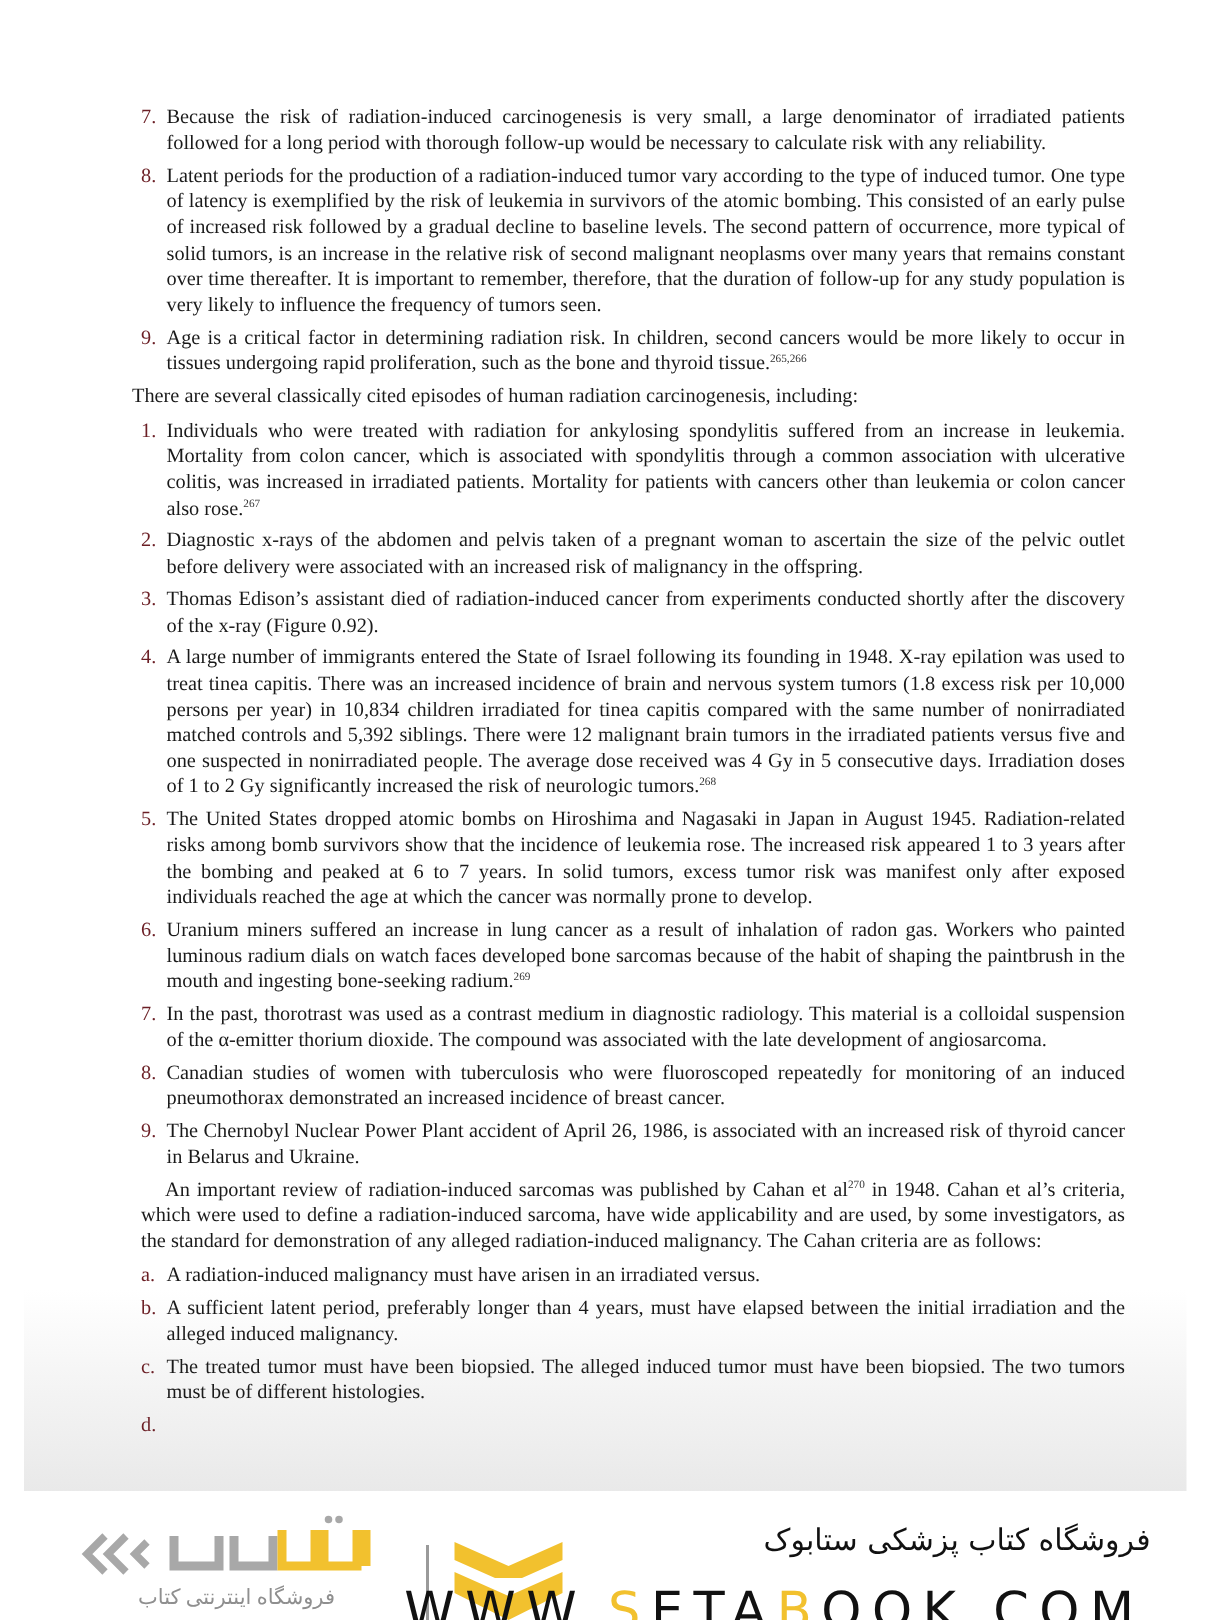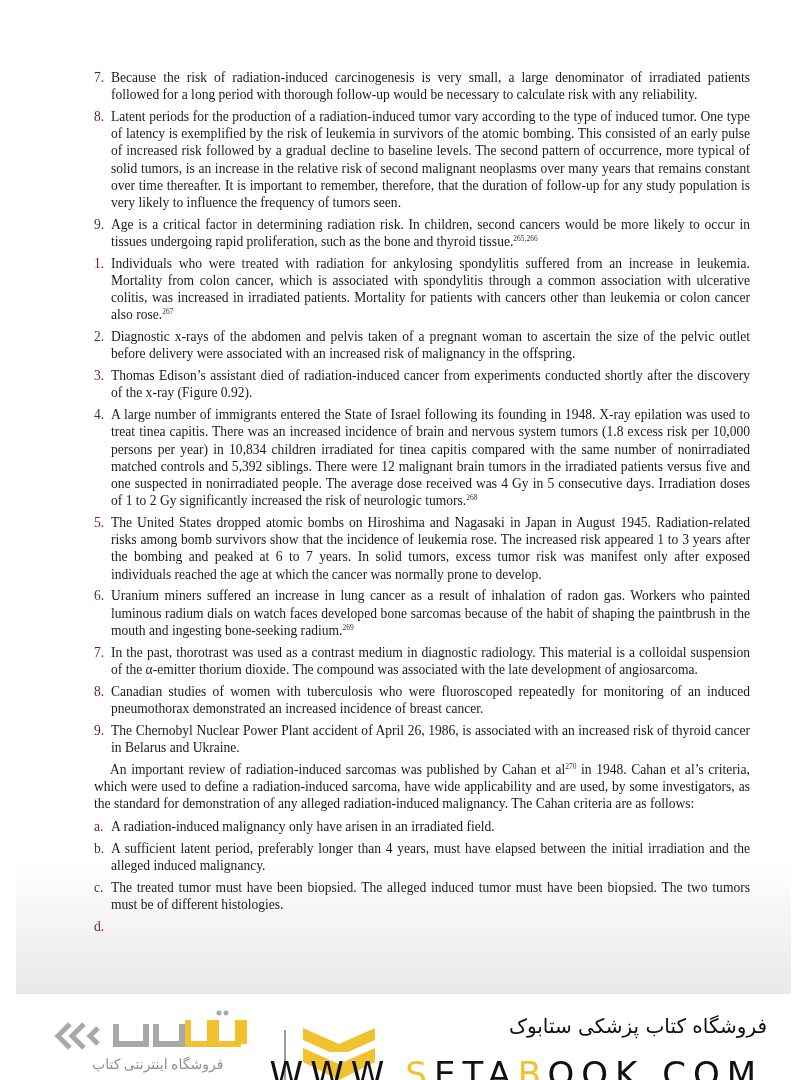--- a/index.html
+++ b/index.html
@@ -35,37 +35,38 @@
 
 <div class="page">
   <div class="content">
 
     <ol class="lst">
       <li><span class="mk">7.</span><span>Because the risk of radiation-induced carcinogenesis is very small, a large denominator of irradiated patients followed for a long period with thorough follow-up would be necessary to calculate risk with any reliability.</span></li>
       <li><span class="mk">8.</span><span>Latent periods for the production of a radiation-induced tumor vary according to the type of induced tumor. One type of latency is exemplified by the risk of leukemia in survivors of the atomic bombing. This consisted of an early pulse of increased risk followed by a gradual decline to baseline levels. The second pattern of occurrence, more typical of solid tumors, is an increase in the relative risk of second malignant neoplasms over many years that remains constant over time thereafter. It is important to remember, therefore, that the duration of follow-up for any study population is very likely to influence the frequency of tumors seen.</span></li>
       <li><span class="mk">9.</span><span>Age is a critical factor in determining radiation risk. In children, second cancers would be more likely to occur in tissues undergoing rapid proliferation, such as the bone and thyroid tissue.</span><sup>265,266</sup></li>
     </ol>
 
+    <p class="lead">There are several classically cited episodes of human radiation carcinogenesis, including:</p>
 
     <ol class="lst">
       <li><span class="mk">1.</span><span>Individuals who were treated with radiation for ankylosing spondylitis suffered from an increase in leukemia. Mortality from colon cancer, which is associated with spondylitis through a common association with ulcerative colitis, was increased in irradiated patients. Mortality for patients with cancers other than leukemia or colon cancer also rose.</span><sup>267</sup></li>
       <li><span class="mk">2.</span><span>Diagnostic x-rays of the abdomen and pelvis taken of a pregnant woman to ascertain the size of the pelvic outlet before delivery were associated with an increased risk of malignancy in the offspring.</span></li>
       <li><span class="mk">3.</span><span>Thomas Edison’s assistant died of radiation-induced cancer from experiments conducted shortly after the discovery of the x-ray (Figure 0.92).</span></li>
       <li><span class="mk">4.</span><span>A large number of immigrants entered the State of Israel following its founding in 1948. X-ray epilation was used to treat tinea capitis. There was an increased incidence of brain and nervous system tumors (1.8 excess risk per 10,000 persons per year) in 10,834 children irradiated for tinea capitis compared with the same number of nonirradiated matched controls and 5,392 siblings. There were 12 malignant brain tumors in the irradiated patients versus five and one suspected in nonirradiated people. The average dose received was 4 Gy in 5 consecutive days. Irradiation doses of 1 to 2 Gy significantly increased the risk of neurologic tumors.</span><sup>268</sup></li>
       <li><span class="mk">5.</span><span>The United States dropped atomic bombs on Hiroshima and Nagasaki in Japan in August 1945. Radiation-related risks among bomb survivors show that the incidence of leukemia rose. The increased risk appeared 1 to 3 years after the bombing and peaked at 6 to 7 years. In solid tumors, excess tumor risk was manifest only after exposed individuals reached the age at which the cancer was normally prone to develop.</span></li>
       <li><span class="mk">6.</span><span>Uranium miners suffered an increase in lung cancer as a result of inhalation of radon gas. Workers who painted luminous radium dials on watch faces developed bone sarcomas because of the habit of shaping the paintbrush in the mouth and ingesting bone-seeking radium.</span><sup>269</sup></li>
       <li><span class="mk">7.</span><span>In the past, thorotrast was used as a contrast medium in diagnostic radiology. This material is a colloidal suspension of the α-emitter thorium dioxide. The compound was associated with the late development of angiosarcoma.</span></li>
       <li><span class="mk">8.</span><span>Canadian studies of women with tuberculosis who were fluoroscoped repeatedly for monitoring of an induced pneumothorax demonstrated an increased incidence of breast cancer.</span></li>
       <li><span class="mk">9.</span><span>The Chernobyl Nuclear Power Plant accident of April 26, 1986, is associated with an increased risk of thyroid cancer in Belarus and Ukraine.</span></li>
     </ol>
 
     <p class="para"><span>An important review of radiation-induced sarcomas was published by Cahan et al</span><sup>270</sup><span> in 1948. Cahan et al’s criteria, which were used to define a radiation-induced sarcoma, have wide applicability and are used, by some investigators, as the standard for demonstration of any alleged radiation-induced malignancy. The Cahan criteria are as follows:</span></p>
 
     <ol class="lst alpha">
-      <li><span class="mk">a.</span><span>A radiation-induced malignancy only have arisen in an irradiated field.</span></li>
+      <li><span class="mk">a.</span><span>A radiation-induced malignancy must have arisen in an irradiated versus.</span></li>
       <li><span class="mk">b.</span><span>A sufficient latent period, preferably longer than 4 years, must have elapsed between the initial irradiation and the alleged induced malignancy.</span></li>
       <li><span class="mk">c.</span><span>The treated tumor must have been biopsied. The alleged induced tumor must have been biopsied. The two tumors must be of different histologies.</span></li>
       <li><span class="mk">d.</span></li>
     </ol>
   </div>
 </div>
 
 <div class="footer">
   <div class="logo">
     <svg class="chevrons" viewBox="0 0 56 32">

